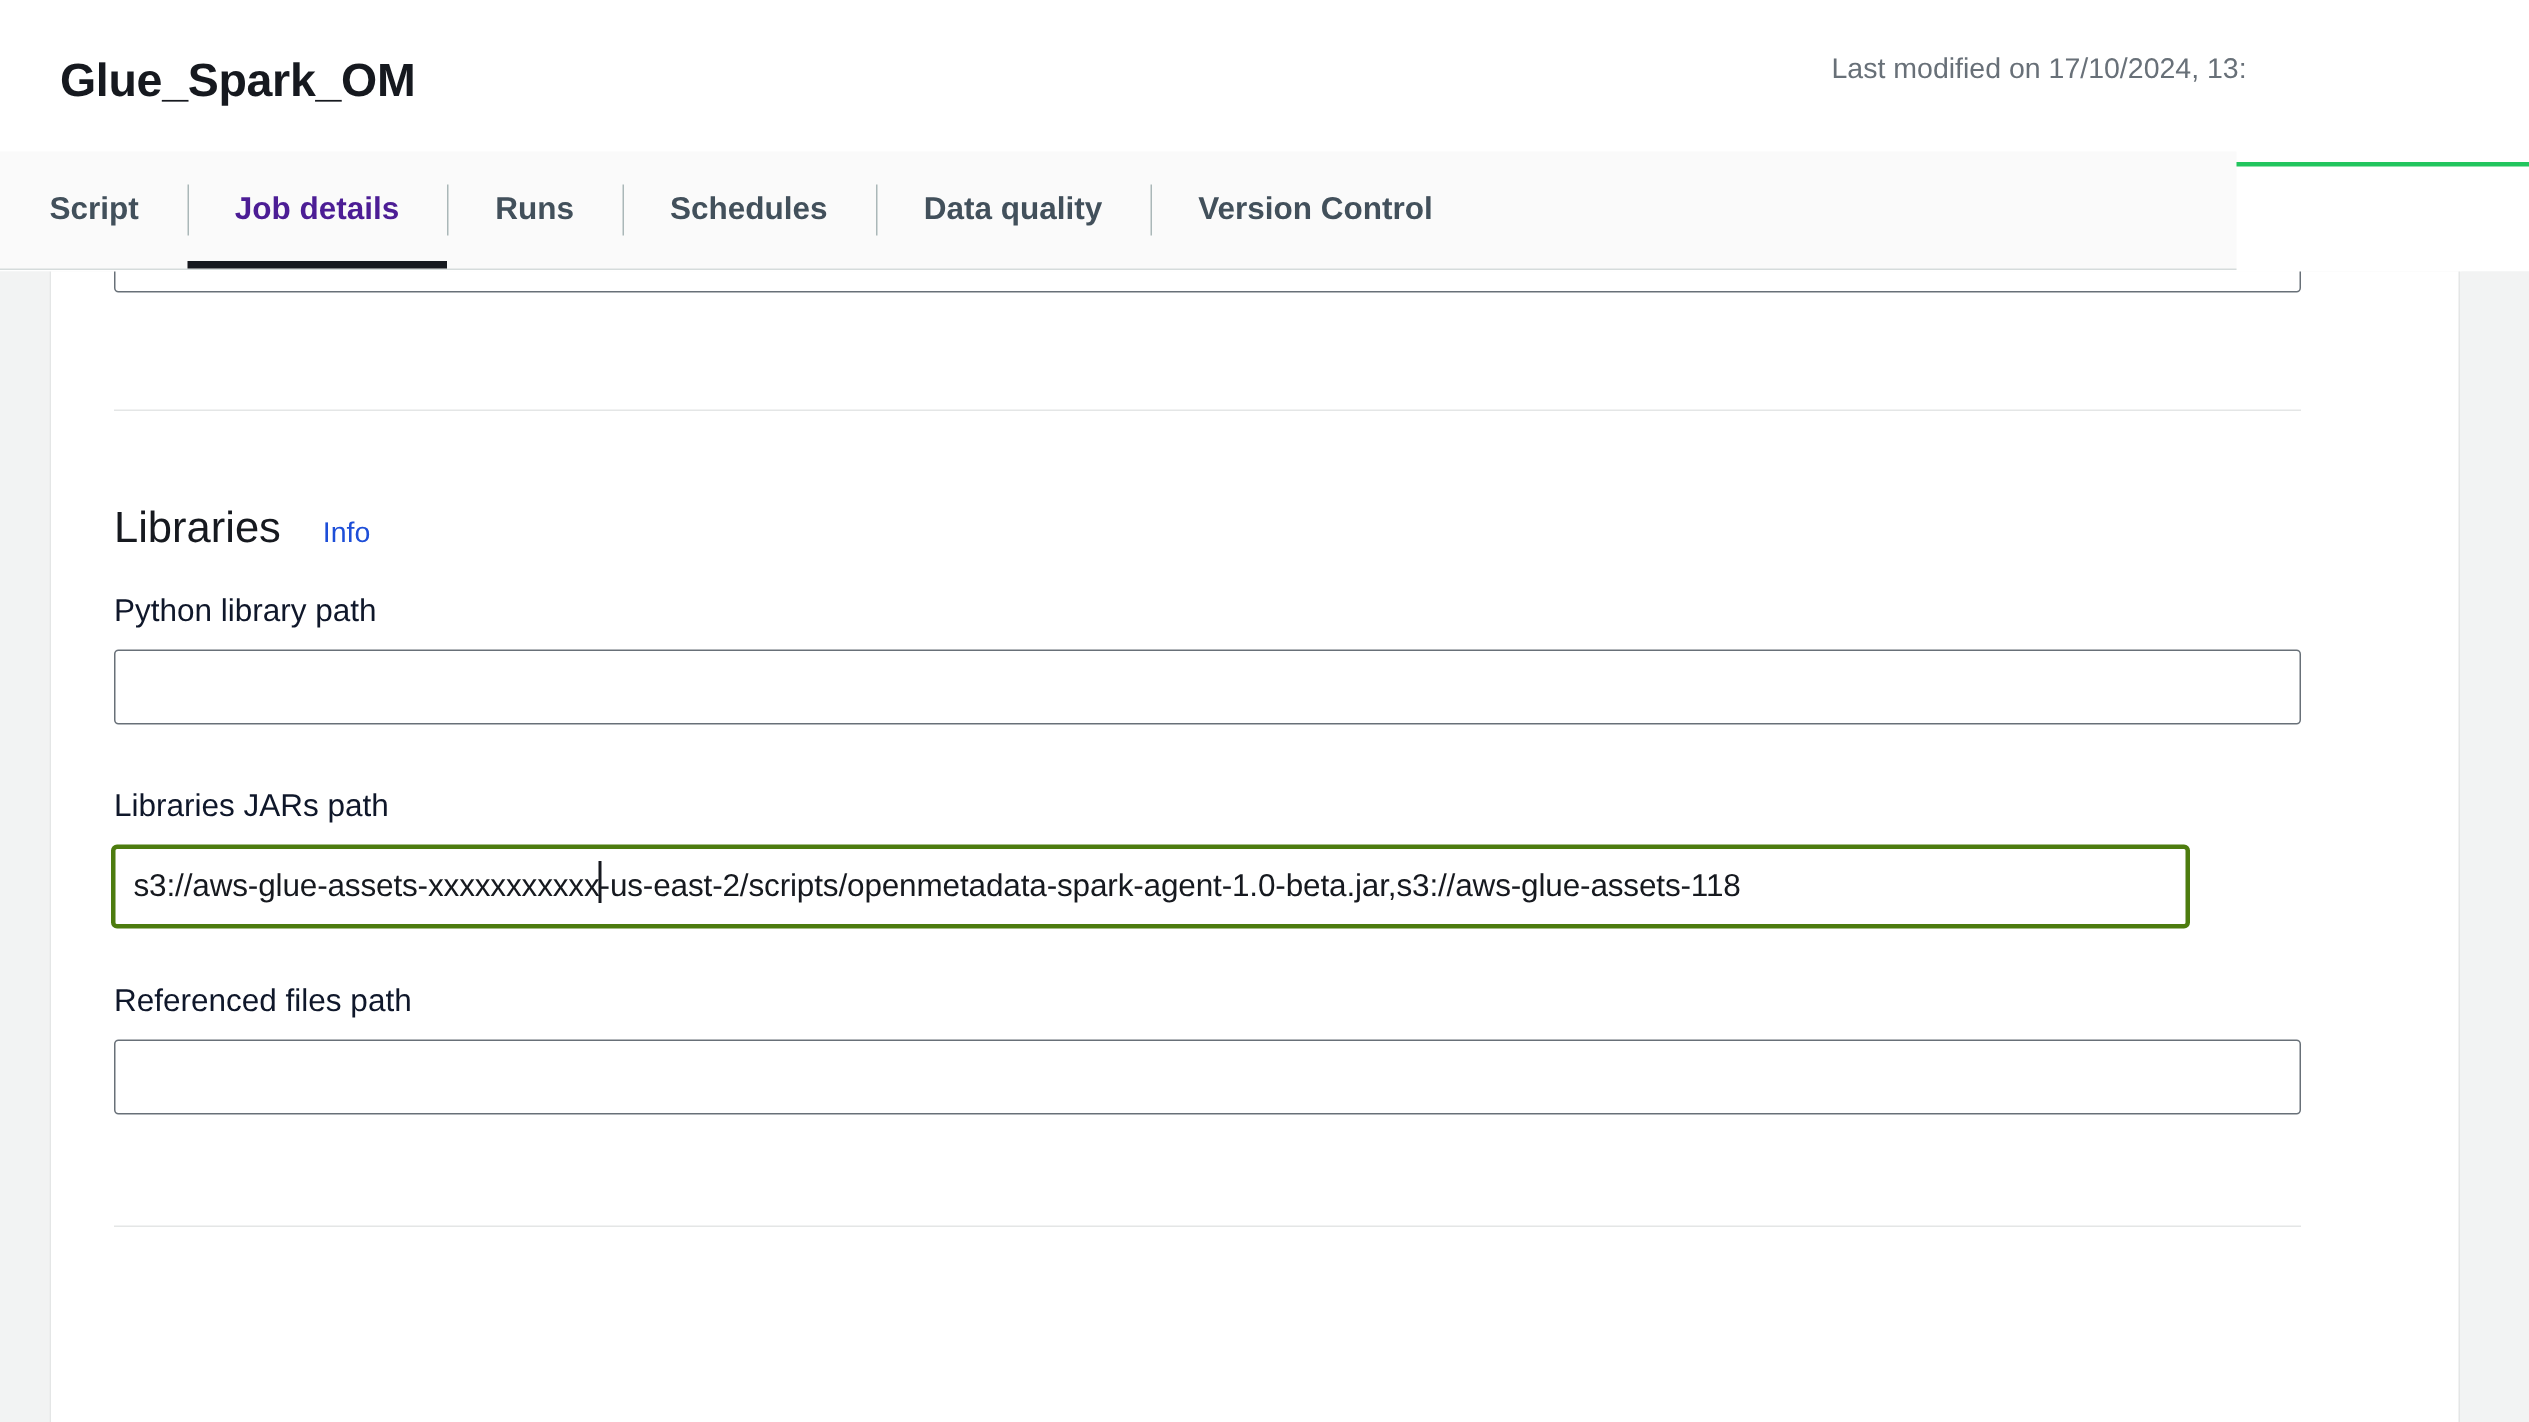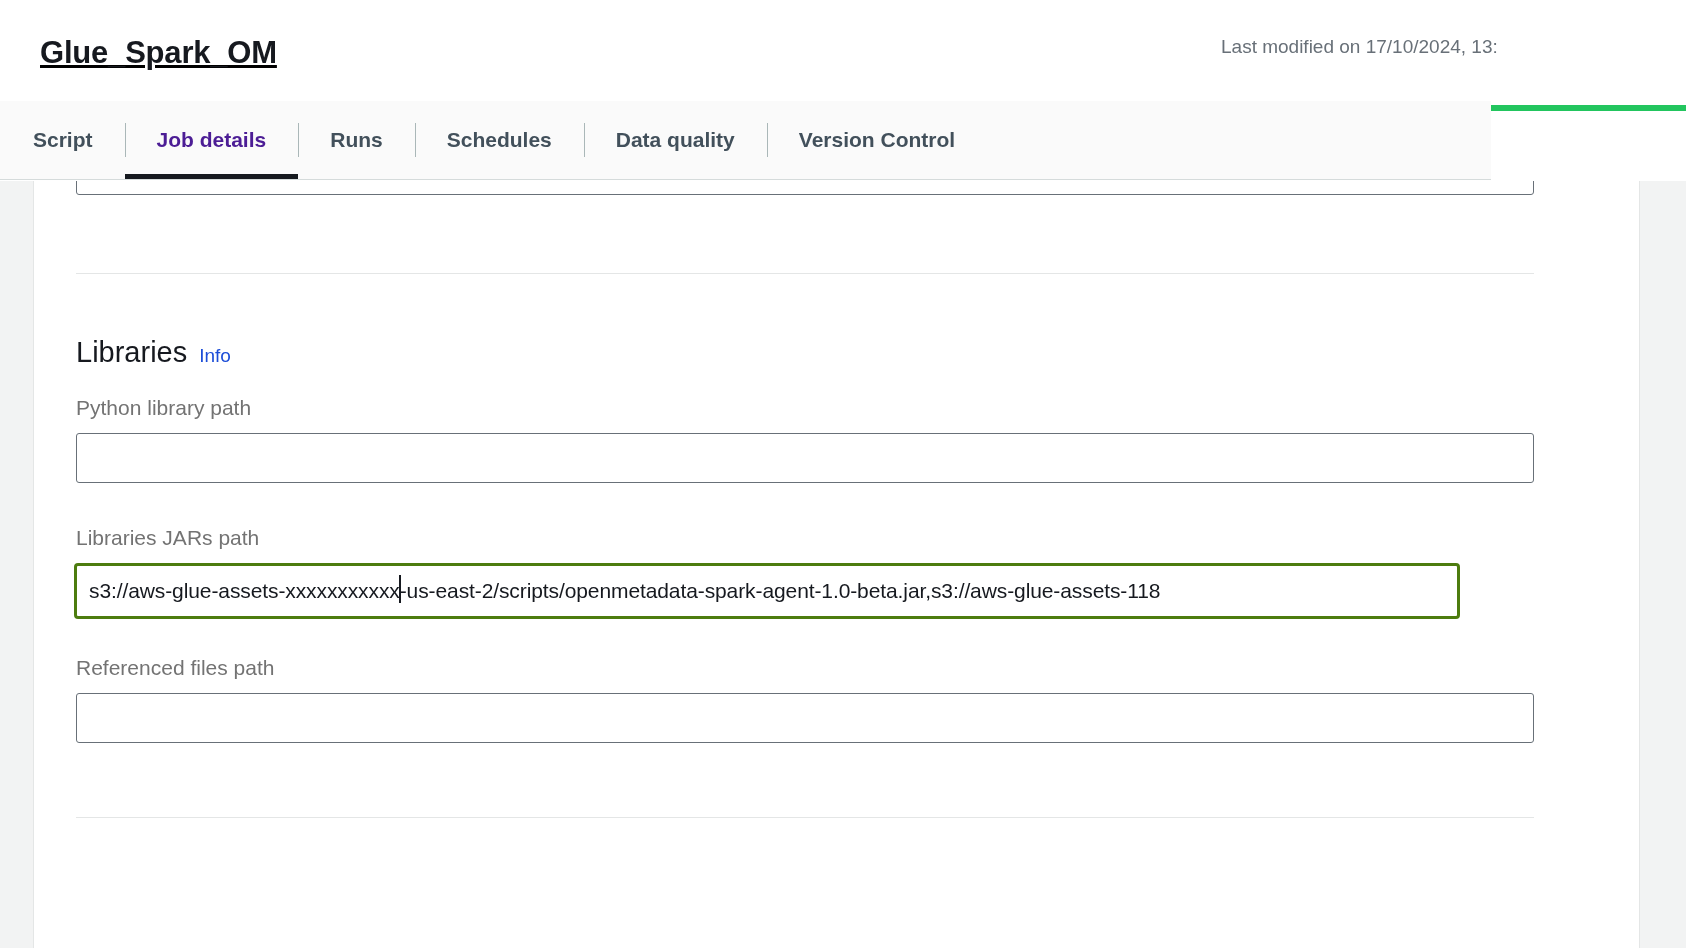--- a/index.html
+++ b/index.html
@@ -20,25 +20,24 @@
     background: #ffffff;
   }
 
   
   .header {
     position: absolute;
     left: 0; top: 0;
     width: 1686px;
     height: 111px;
     background: #ffffff;
-    border-bottom: 6px solid #22c55e;
+    border-bottom: 3px solid #22c55e;
     display: flex;
     align-items: center;
     justify-content: space-between;
-    text-decoration: underline;
   }
   .job-title {
     margin-left: 40px;
     font-size: 31px;
     font-weight: bold;
     color: #16191f;
     letter-spacing: -0.2px;
     white-space: nowrap;
   }
   .last-modified {
@@ -138,42 +137,42 @@
   }
   .divider.d1 { top: 92px; }
   .divider.d2 { top: 636px; }
 
   .section-head {
     position: absolute;
     left: 42px;
     top: 155px;
     display: flex;
     align-items: baseline;
-    gap: 12px;
+    gap: 28px;
     text-align: center;
   }
   .section-title {
     font-size: 29px;
     color: #16191f;
     font-weight: normal;
     white-space: nowrap;
   }
   .info-link {
     font-size: 19px;
     font-weight: normal;
     color: #1d4ed8;
     cursor: pointer;
     white-space: nowrap;
   }
 
   .field-label {
     position: absolute;
     left: 42px;
     font-size: 21px;
-    color: #737373;
+    color: #0f172a;
     white-space: nowrap;
   }
   .field-label.l1 { top: 215px; }
   .field-label.l2 { top: 345px; }
   .field-label.l3 { top: 475px; text-align: center; }
 
   .text-input {
     position: absolute;
     left: 42px;
     width: 1458px;

